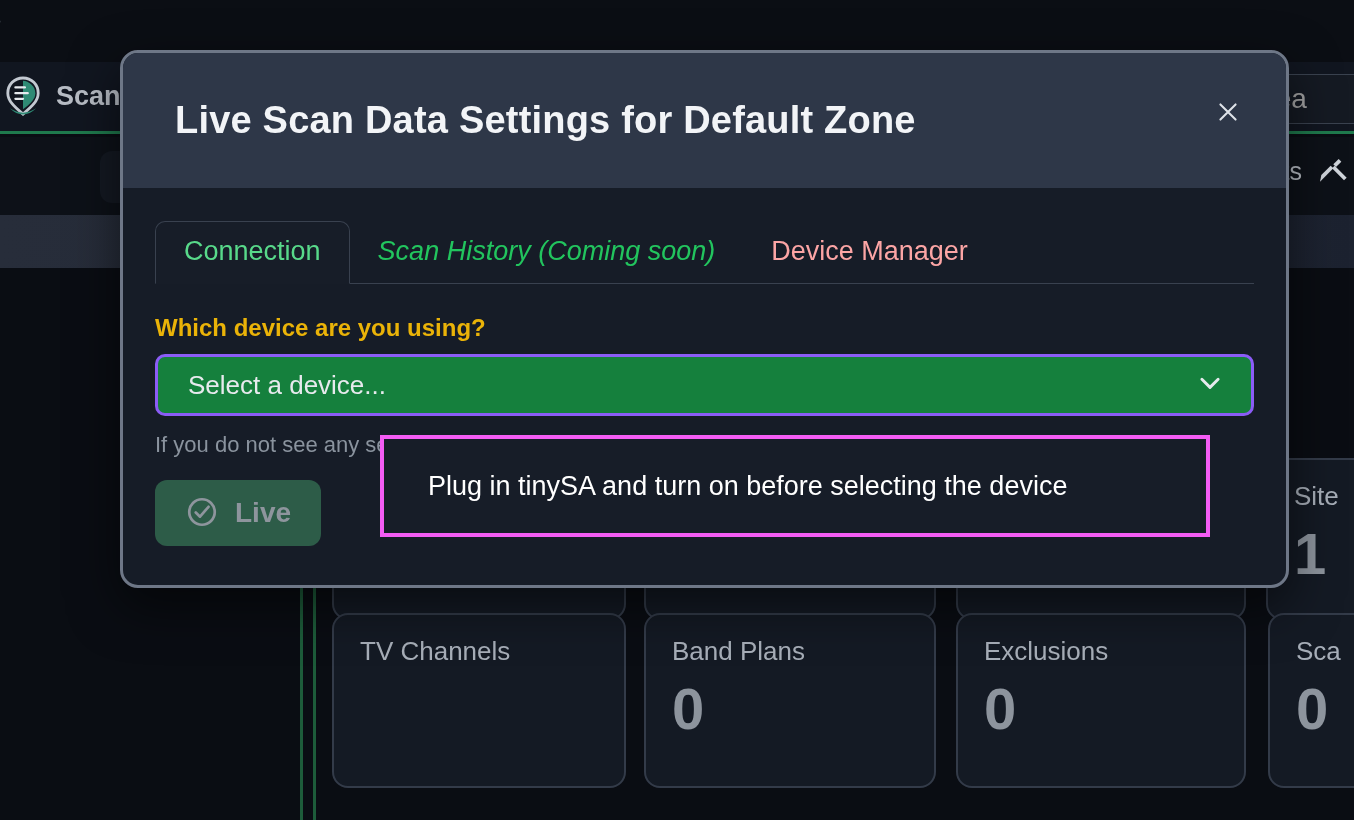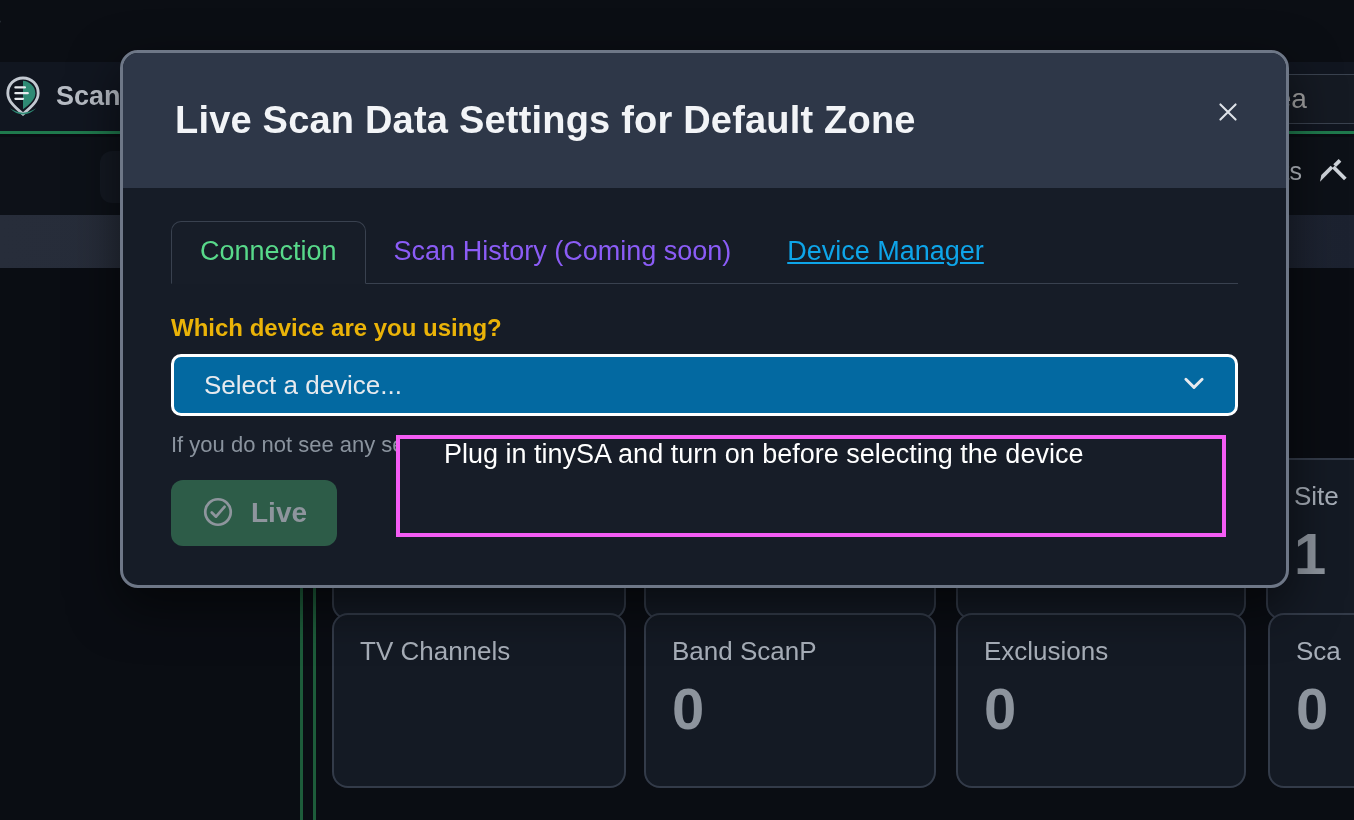--- a/index.html
+++ b/index.html
@@ -140,21 +140,21 @@
     letter-spacing: .2px;
   }
   .modal-close {
     position: absolute; right: 42px; top: 43px;
     width: 32px; height: 32px;
     display: flex; align-items: center; justify-content: center;
     color: #d9dde3;
     background: none; border: none; cursor: pointer;
   }
 
-  .modal-body { padding: 0 48px; }
+  .modal-body { padding: 0 32px; }
 
   
   .tabs {
     display: flex; align-items: flex-end;
     margin-top: 32px;
     border-bottom: 1px solid #39414f;
     height: 64px;
   }
   .tab {
     font-size: 27px;
@@ -165,34 +165,34 @@
     font-family: inherit;
   }
   .tab.active {
     color: #58d98a;
     background: #171d28;
     border: 1px solid #39414f;
     border-bottom-color: #171d28;
     border-radius: 10px 10px 0 0;
     margin-bottom: -1px;
   }
-  .tab.disabled { color: #8b5cf6; }
-  .tab.plain { color: #0ea5e9; text-decoration: underline; }
+  .tab.disabled { color: #22c55e; font-style: italic; }
+  .tab.plain { color: #fca5a5; }
 
   
   .field-label {
     margin-top: 30px;
     font-size: 24px; font-weight: 700; color: #eab308;
   }
   .select-wrap {
     margin-top: 12px;
     position: relative;
     height: 62px;
-    background: #0369a1;
-    border: 3px solid #ffffff;
+    background: #15803d;
+    border: 3px solid #8b5cf6;
     border-radius: 10px;
     display: flex; align-items: center;
     padding: 0 30px;
     cursor: pointer;
   }
   .select-value { font-size: 26px; color: #e7eaee; }
   .select-chevron {
     position: absolute; right: 26px; top: 50%; transform: translateY(-50%);
     color: #e7eaee;
   }
@@ -215,21 +215,21 @@
   }
   .apply-label { font-size: 28px; font-weight: 700; color: #8e959d; }
 
   
   .callout {
     position: absolute;
     left: 225px; top: -45px;
     width: 830px; height: 102px;
     background: #171d28;
     border: 4px solid #f45cf4;
-    display: flex; align-items: flex-start;
+    display: flex; align-items: center;
     padding: 0 44px;
   }
   .callout-text { font-size: 27px; color: #ffffff; white-space: nowrap; }
 </style>
 </head>
 <body>
 
 <div id="app-background">
 
   <div class="bg-topstrip">
@@ -290,21 +290,21 @@
 
   <div class="card site">
     <div class="card-title">Site</div>
     <div class="card-value">1</div>
   </div>
 
   <div class="card row-lower rl1">
     <div class="card-title">TV Channels</div>
   </div>
   <div class="card row-lower rl2">
-    <div class="card-title">Band ScanP</div>
+    <div class="card-title">Band Plans</div>
     <div class="card-value">0</div>
   </div>
   <div class="card row-lower rl3">
     <div class="card-title">Exclusions</div>
     <div class="card-value">0</div>
   </div>
   <div class="card row-lower rl4">
     <div class="card-title">Sca</div>
     <div class="card-value">0</div>
   </div>

